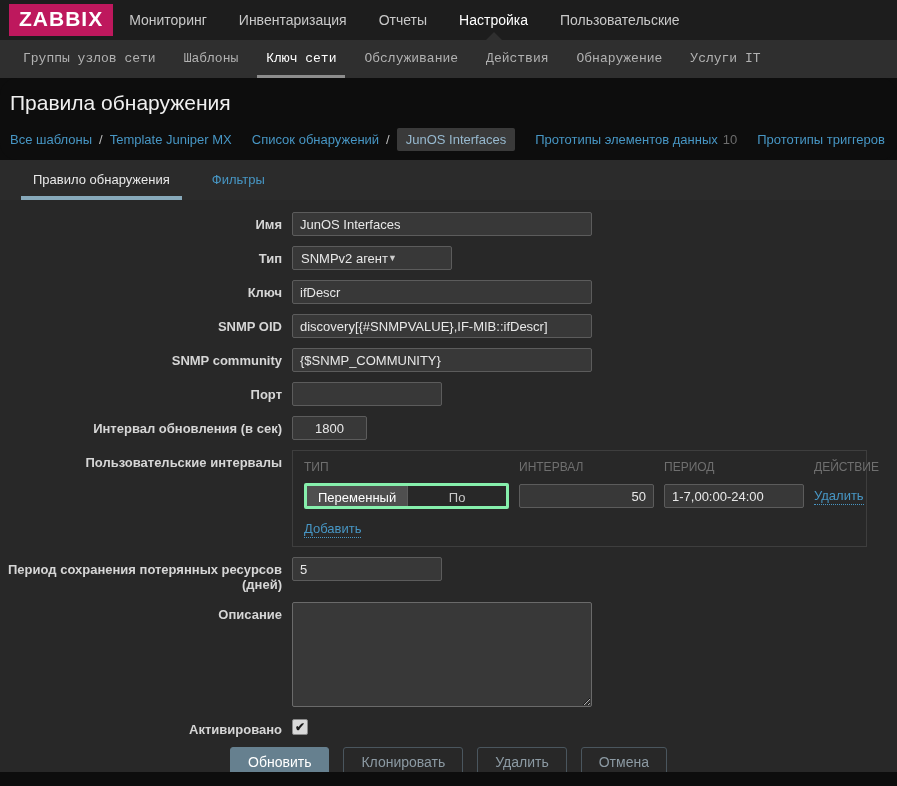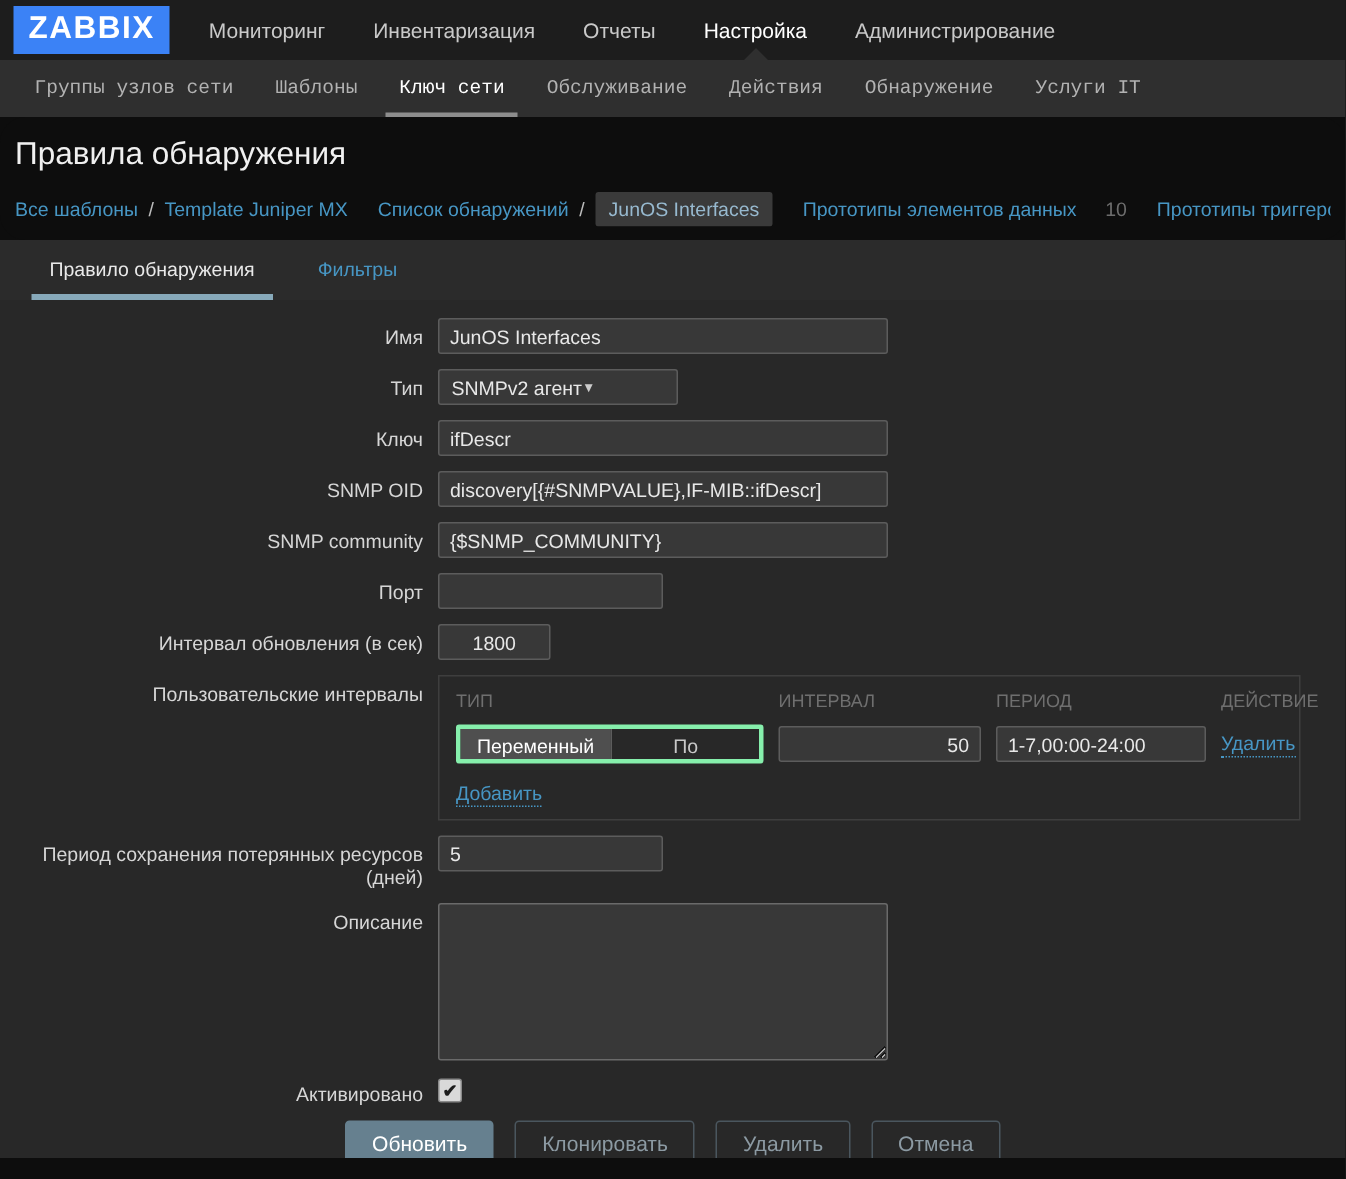--- a/index.html
+++ b/index.html
@@ -12,23 +12,23 @@
     overflow: hidden;
   }
   a { text-decoration: none; cursor: pointer; }
 
   
   .topnav {
     height: 40px; background: #1d1d1d;
     display: flex; align-items: center; padding-left: 9px;
   }
   .logo {
-    background: #3b82f6; color: #fff; font-weight: bold;
+    background: #be185d; color: #fff; font-weight: bold;
     font-size: 21px; letter-spacing: 1px;
-    padding: 3px 10px 5px; margin-right: 10px; line-height: 1.1;
+    padding: 3px 10px 5px; line-height: 1.1;
   }
   .topnav-item {
     color: #c9c9c9; font-size: 14px; line-height: 40px;
     padding: 0 16px; position: relative; display: inline-block;
   }
   .topnav-item.active { color: #ffffff; }
   .caret {
     position: absolute; bottom: 0; left: 50%; margin-left: -8px;
     width: 0; height: 0;
     border-left: 8px solid transparent;
@@ -58,21 +58,21 @@
     margin-top: 13px; white-space: nowrap; overflow: hidden;
     font-size: 13px; display: flex; align-items: center;
   }
   .bc-link { color: #4796c4; flex-shrink: 0; }
   .bc-sep { color: #bcbcbc; margin: 0 7px; flex-shrink: 0; }
   .bc-gap { width: 20px; flex-shrink: 0; display: inline-block; }
   .bc-current {
     background: #3a3a3a; color: #97b9cf; padding: 4px 9px;
     border-radius: 2px; flex-shrink: 0;
   }
-  .bc-count { color: #6d6d6d; margin-left: 19px; flex-shrink: 0; }
+  .bc-count { color: #6d6d6d; margin-left: 5px; flex-shrink: 0; }
 
   
   .tabbar {
     background: #2b2b2b; height: 40px;
     display: flex; padding-left: 21px;
   }
   .tab {
     position: relative; line-height: 40px; padding: 0 12px;
     display: inline-block; margin-right: 18px;
   }
@@ -81,21 +81,21 @@
     content: ""; position: absolute; left: 0; right: 0; bottom: 0;
     height: 4px; background: #87a9ba;
   }
   .tab.inactive { color: #4796c4; text-align: right; }
 
   
   .form { background: #282828; height: 572px; padding-top: 12px; overflow: hidden; }
   .row { display: flex; align-items: flex-start; margin-bottom: 10px; }
   .flabel {
     width: 292px; flex-shrink: 0; text-align: right;
-    padding: 5px 10px 0 0; color: #d6d6d6;
+    padding: 5px 10px 0 0; color: #d6d6d6; font-weight: bold;
   }
   .txt {
     background: #383838; border: 1px solid #5c5c5c; border-radius: 2px;
     color: #e8e8e8; height: 24px; padding: 0 7px;
     font-size: 13px; font-family: "Liberation Sans", sans-serif;
   }
   .w300 { width: 300px; }
   .w150 { width: 150px; }
   .w75  { width: 75px; text-align: center; }
 
@@ -161,21 +161,21 @@
 </style>
 </head>
 <body>
 
 <div class="topnav">
   <span class="logo">ZABBIX</span>
   <a class="topnav-item">Мониторинг</a>
   <a class="topnav-item">Инвентаризация</a>
   <a class="topnav-item">Отчеты</a>
   <a class="topnav-item active"><span>Настройка</span><span class="caret"></span></a>
-  <a class="topnav-item">Администрирование</a>
+  <a class="topnav-item">Пользовательские</a>
 </div>
 
 <div class="subnav">
   <a class="subnav-item">Группы узлов сети</a>
   <a class="subnav-item">Шаблоны</a>
   <a class="subnav-item active">Ключ сети</a>
   <a class="subnav-item">Обслуживание</a>
   <a class="subnav-item">Действия</a>
   <a class="subnav-item">Обнаружение</a>
   <a class="subnav-item">Услуги IT</a>

